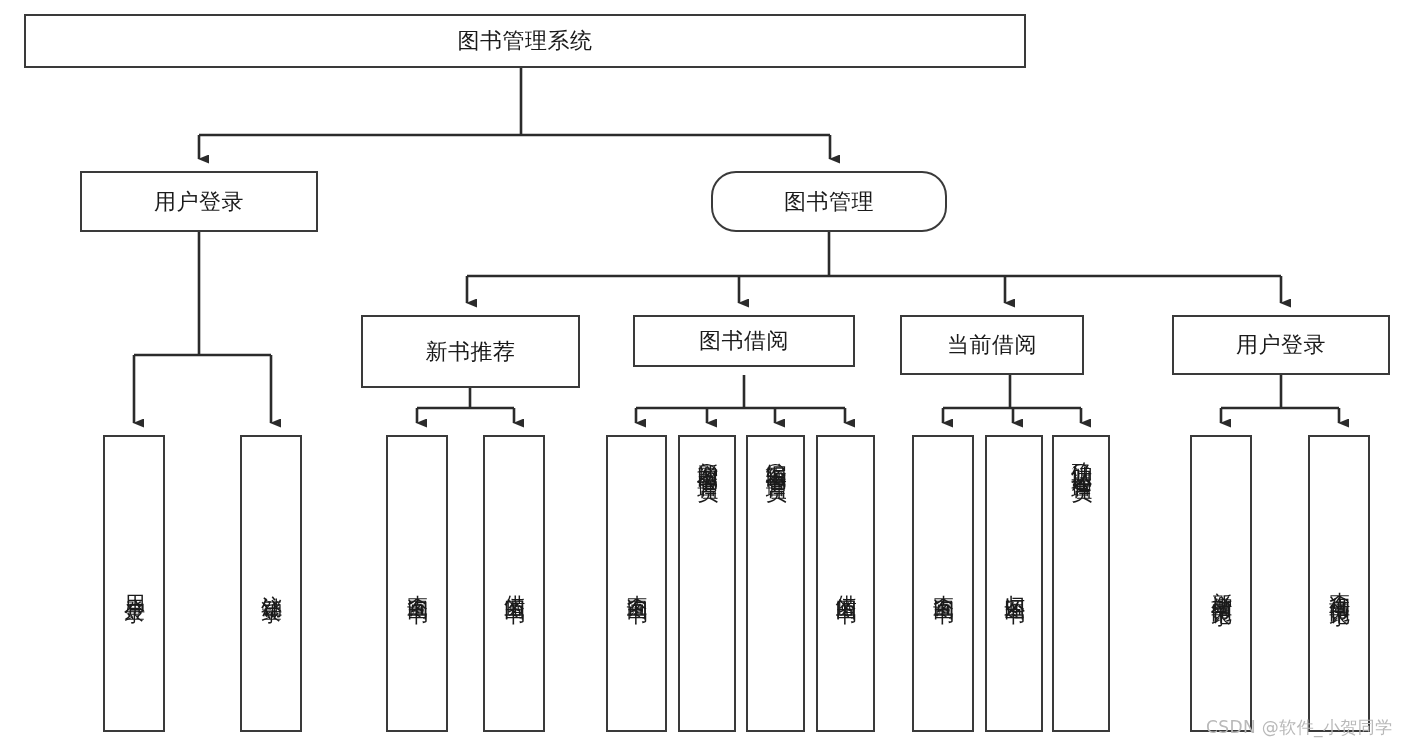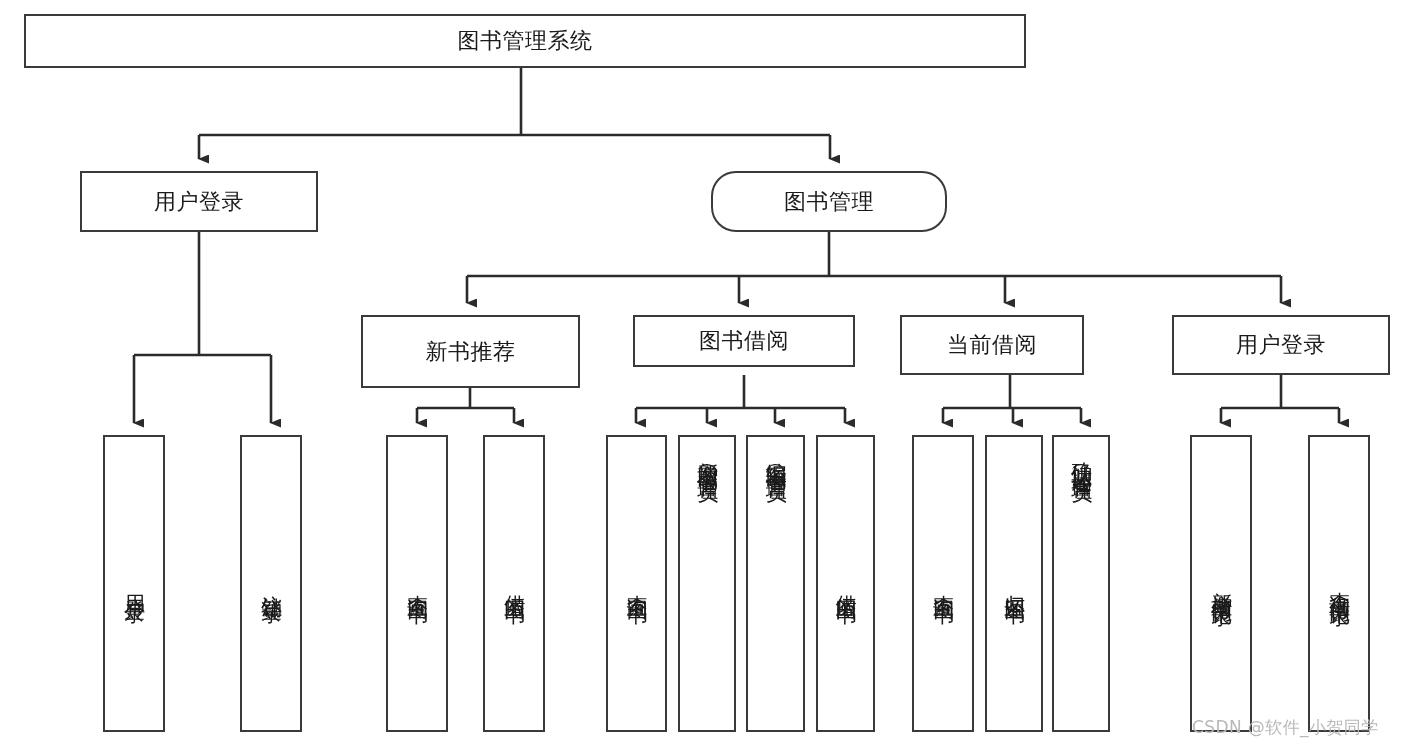--- a/index.html
+++ b/index.html
@@ -59,20 +59,21 @@
     align-items: center;
     padding-top: 0;
   }
   .watermark {
     position: absolute;
     color: #b9b9b9;
     font-size: 17px;
     letter-spacing: 0.4px;
     white-space: nowrap;
     user-select: none;
+    margin-left: 14px;
   }
 </style>
 </head>
 <body>
 
 <div id="diagram-root">
 
   <svg class="layer" viewBox="0 0 1405 747" preserveAspectRatio="none">
     <defs>
       <marker id="arrowhead" markerWidth="9" markerHeight="11" refX="4.5" refY="10" orient="auto" markerUnits="userSpaceOnUse">

